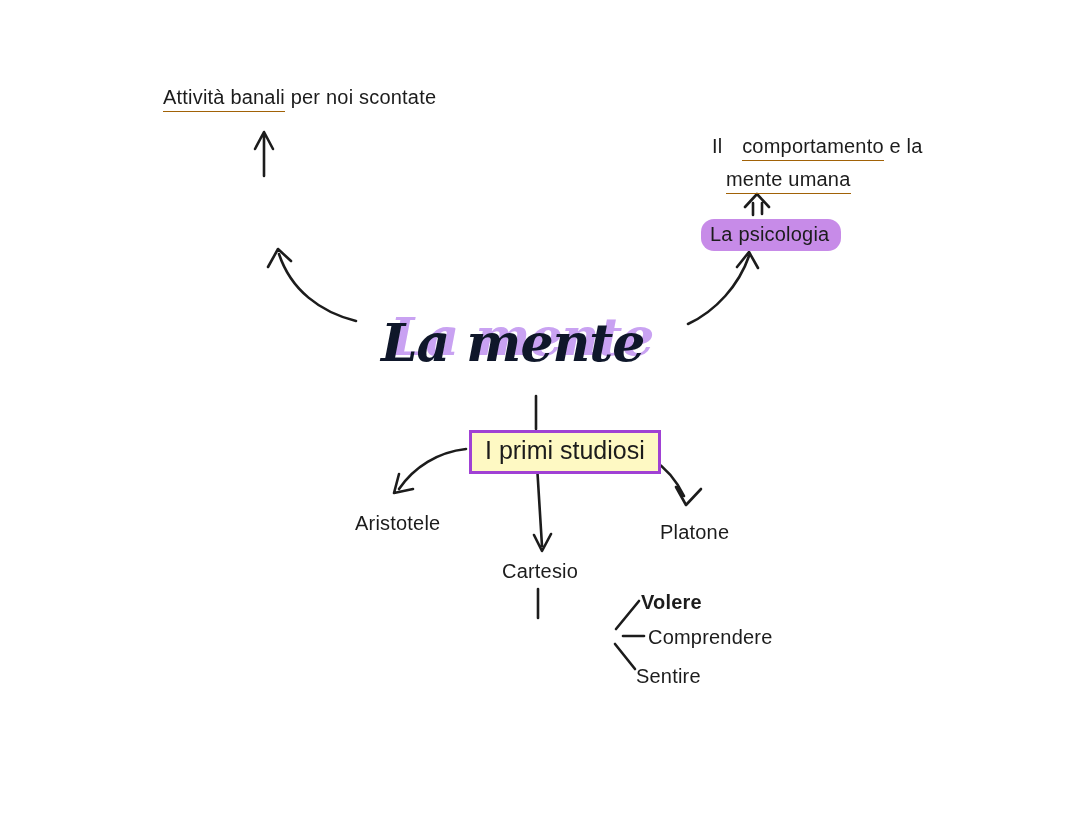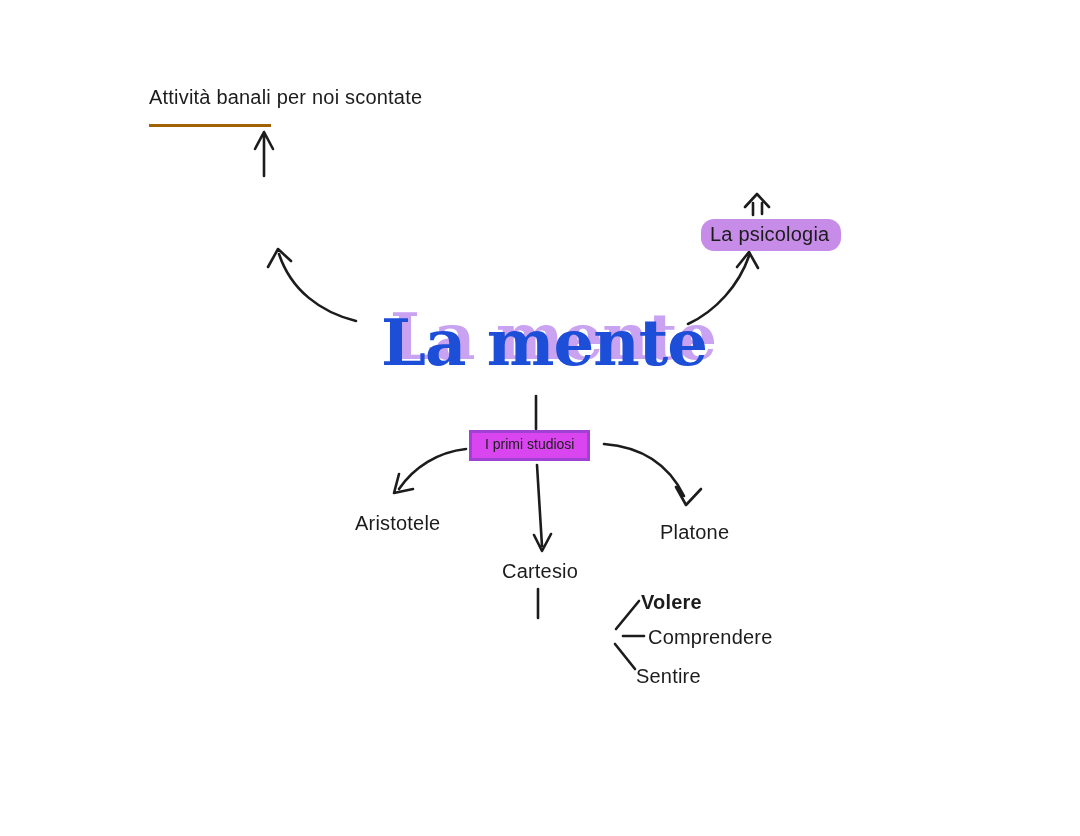--- a/index.html
+++ b/index.html
@@ -8,31 +8,31 @@
     background:#ffffff;
     font-family:"Liberation Sans", sans-serif;
     color:#1c1c1c;
   }
   .canvas{position:absolute;inset:0;}
   svg.connectors{position:absolute;left:0;top:0;width:1080px;height:836px;}
   svg.connectors path{stroke:#1c1c1c;stroke-width:2.6;fill:none;stroke-linecap:round;stroke-linejoin:round;}
 
   .node{position:absolute;font-size:20px;line-height:26px;letter-spacing:.2px;white-space:nowrap;}
   .mm-line{margin-bottom:7px;}
-  .u{border-bottom:3px solid #a16207;padding-bottom:16px;}
+  .u{border-bottom:1px solid #a16207;padding-bottom:3px;margin-left:14px;}
   .hl{background:#c78be8;border-radius:11px;padding:1px 8px 3px;}
   .pill{background:#c78be8;border-radius:13px;padding:2px 12px 4px;}
   .box{
-    position:absolute;border:3px solid #a041d4;background:#d946ef;
-    padding:3px 13px 6px;font-size:14px;white-space:nowrap;
+    position:absolute;border:3px solid #a041d4;background:#fef9c3;
+    padding:3px 13px 6px;font-size:25px;white-space:nowrap;
   }
   .title{
     position:absolute;left:381px;top:297px;
-    font-family:"DejaVu Serif", serif;font-weight:700;
-    font-size:64px;line-height:92px;letter-spacing:-1px;color:#1d4ed8;
+    font-family:"DejaVu Serif", serif;font-style:italic;font-weight:700;
+    font-size:52px;line-height:92px;letter-spacing:-1px;color:#0f172a;
     text-shadow:9px -6px 0 #c9a2f2;
     white-space:nowrap;
   }
 </style>
 </head>
 <body>
 
 <div class="canvas">
 
   <svg class="connectors" viewBox="0 0 1080 836">
@@ -48,20 +48,28 @@
     <path d="M616,629 L639,601"></path>
     <path d="M623,636 L644,636"></path>
     <path d="M615,644 L635,669"></path>
   </svg>
 
   <div class="node" style="left:149px;top:84px;">
     <span class="u">Attività banali</span><span> per noi scontate</span>
   </div>
 
 
+  <div class="node" style="left:712px;top:133px;">
+    <div class="mm-line">
+      <span>Il </span><span class="u">comportamento</span><span> e la</span>
+    </div>
+    <div class="mm-line">
+      <span class="u">mente umana</span>
+    </div>
+  </div>
 
   <div class="node pill" style="left:701px;top:219px;padding-left:9px;">La psicologia</div>
 
   <div class="title">La mente</div>
 
   <div class="box" style="left:469px;top:430px;">I primi studiosi</div>
 
   <div class="node" style="left:355px;top:510px;">Aristotele</div>
   <div class="node" style="left:660px;top:519px;">Platone</div>
   <div class="node" style="left:502px;top:558px;text-align:right;">Cartesio</div>

